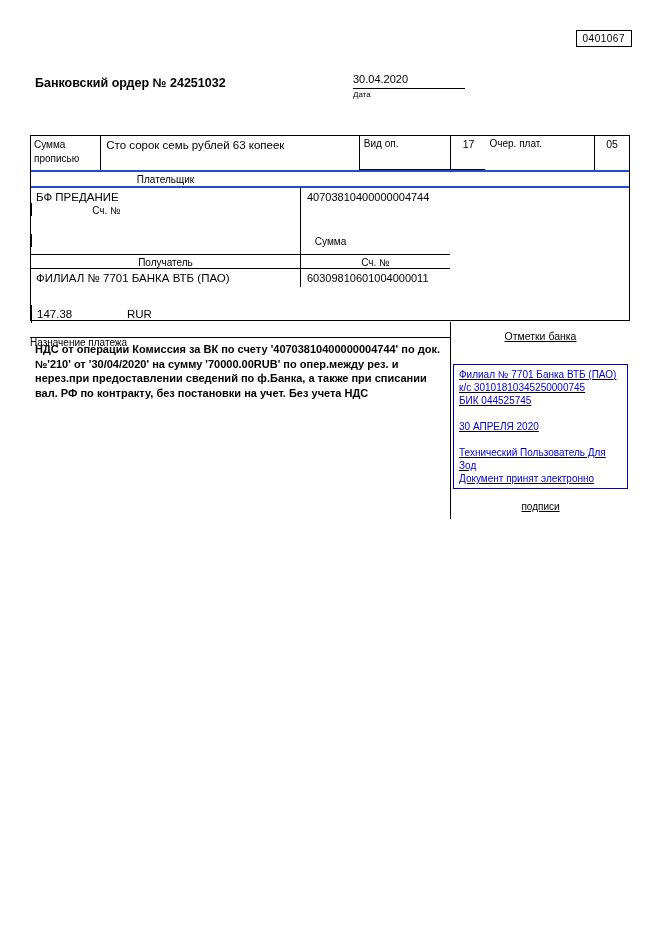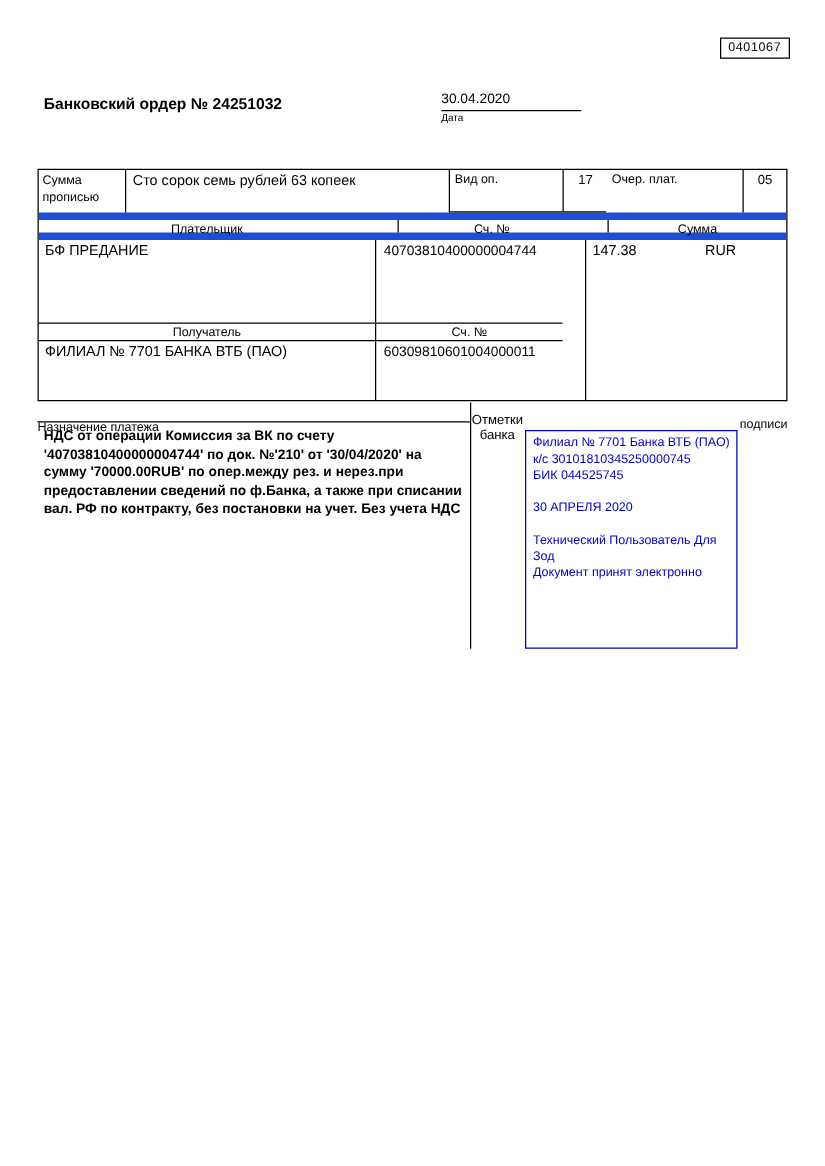--- a/index.html
+++ b/index.html
@@ -13,21 +13,21 @@
     position:absolute; top:30px; right:28px;
     border:1px solid #000; font-size:10px; padding:2px 6px; letter-spacing:0.5px;
   }
   .doc-title { position:absolute; left:35px; top:76px; font-size:12.5px; font-weight:bold; }
   .date-block { position:absolute; left:353px; top:73px; width:112px; text-align:left; }
   .date-value { font-size:11px; padding-bottom:3px; border-bottom:1px solid #000; }
   .date-label { font-size:8px; padding-top:1px; }
 
   .main-table { position:absolute; left:30px; top:135px; width:600px; border:1px solid #000; }
   .row  { display:flex;gap:18px; }
-  .bt   { border-top:6px solid #1d4ed8; }
+  .bt   { border-top:2px solid #1d4ed8;flex-direction:column; }
   .bl   { border-left:1px solid #000; }
 
   
   .row1 { height:34px; }
   .c-sumlabel { width:64px; font-size:10px; line-height:14px; padding:2px 3px; }
   .c-sumwords { width:415px; font-size:11.5px; padding:3px 5px; }
   .c-ops      { flex:1; display:flex; flex-direction:row; }
   .op-row     { flex:1; display:flex; }
   .op-row.first { border-bottom:1px solid #000; }
   .op-label   { flex:1; font-size:10px; padding:2px 4px; white-space:nowrap; }
@@ -49,21 +49,21 @@
   .cell-name { width:269px; font-size:11.5px; padding:3px 5px; }
   .cell-acc  { flex:1; border-left:1px solid #000; font-size:11px; padding:3px 6px; }
   .sum-cell  { flex:1; border-left:1px solid #000; font-size:11.5px; padding:3px 5px; display:flex; }
   .amount-value { width:90px; }
 
   
   .bottom { position:absolute; left:30px; top:322px; width:600px; height:197px; display:flex; }
   .purpose-col { width:420px; }
   .purpose-hdr { height:16px; border-bottom:1px solid #000; text-align:left; font-size:10px; padding-top:15px; }
   .purpose-text { padding:4px 7px 0 5px; font-size:11px; font-weight:bold; line-height:14.5px; }
-  .marks-col { flex:1; border-left:1px solid #000; display:flex; flex-direction:row; }
+  .marks-col { flex:1; border-left:1px solid #000; display:flex; flex-direction:column;text-decoration:underline; }
   .marks-hdr { text-align:center; font-size:10.5px; padding-top:8px; }
   .stamp { margin:22px 2px 0 2px; border:1px solid #0000cc; color:#0000cc; padding:3px 5px; font-size:10px; line-height:13px; }
   .stamp-line { min-height:13px; white-space:nowrap; }
   .signatures { text-align:center; font-size:10px; margin-top:12px; }
 </style>
 </head>
 <body>
 
 <div class="page">
 

